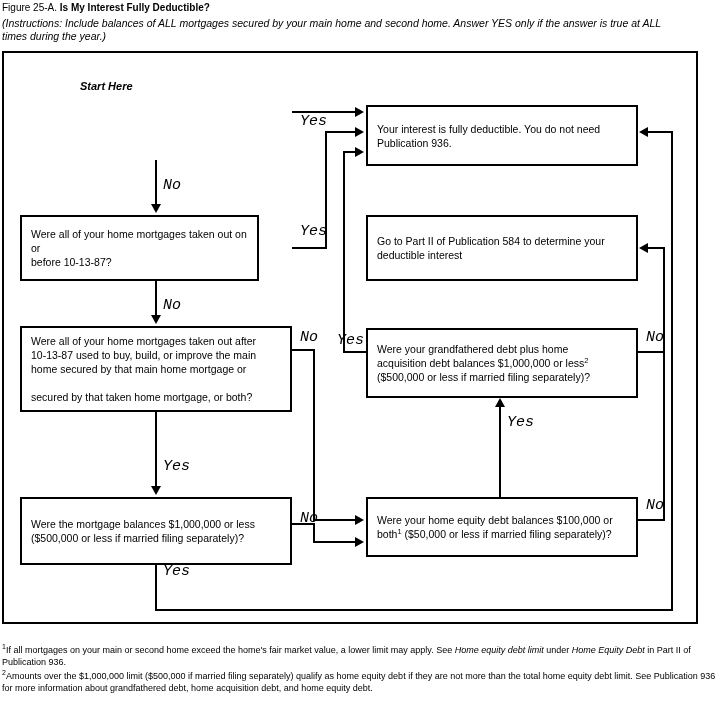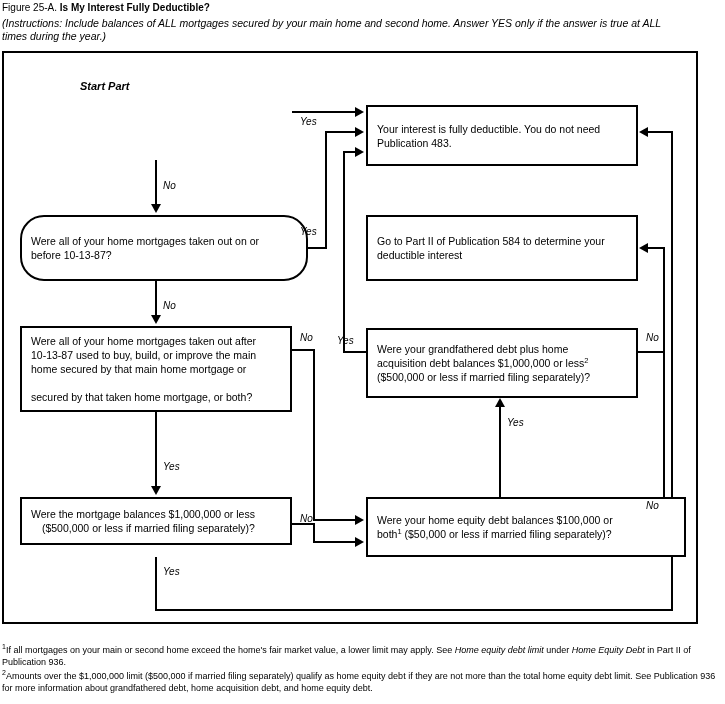--- a/index.html
+++ b/index.html
@@ -57,26 +57,27 @@
     align-items: center;
     font-size: 10.5px;
     line-height: 14px;
     z-index: 5;
   }
   .node .txt { padding: 0 9px; }
   .node .txt sup { font-size: 7.5px; vertical-align: super; line-height: 0; }
 
   
   .elabel {
-    font-size: 10px;
+    font-size: 15px;
     font-style: italic;
     line-height: 12px;
     z-index: 6;
     white-space: nowrap;
     background: transparent;
+    font-family: Liberation Mono, monospace;
   }
   #start-here {
     font-size: 11px;
     font-style: italic;
     font-weight: bold;
     z-index: 6;
     white-space: nowrap;
   }
 
   
@@ -109,70 +110,70 @@
 
   <div class="abs" id="fig-title">
     <span class="t-plain">Figure 25-A.</span>
     <span class="t-bold">Is My Interest Fully Deductible?</span>
   </div>
 
   <div class="abs" id="fig-instructions">(Instructions: Include balances of ALL mortgages secured by your main home and second home. Answer YES only if the answer is true at ALL times during the year.)</div>
 
   <div class="abs" id="outer-frame"></div>
 
-  <div class="abs" id="start-here" style="left:80px; top:80px;">Start Part</div>
-
-
-  <div class="abs node" id="node-q2" style="left:20px; top:215px; width:288px; height:66px;border-radius:24px;">
+  <div class="abs" id="start-here" style="left:80px; top:80px;">Start Here</div>
+
+
+  <div class="abs node" id="node-q2" style="left:20px; top:215px; width:239px; height:66px;">
     <div class="txt">
       <span>Were all of your home mortgages taken out on or</span><br>
       <span>before 10-13-87?</span>
     </div>
   </div>
 
   <div class="abs node" id="node-q3" style="left:20px; top:326px; width:272px; height:86px;">
     <div class="txt">
       <span>Were all of your home mortgages taken out after</span><br>
       <span>10-13-87 used to buy, build, or improve the main</span><br>
       <span>home secured by that main home mortgage or</span><br>
       <br>
       <span>secured by that taken home mortgage, or both?</span>
     </div>
   </div>
 
-  <div class="abs node" id="node-q4" style="left:20px; top:497px; width:272px; height:48px;text-align:right;">
+  <div class="abs node" id="node-q4" style="left:20px; top:497px; width:272px; height:68px;">
     <div class="txt">
       <span>Were the mortgage balances $1,000,000 or less</span><br>
       <span>($500,000 or less if married filing separately)?</span>
     </div>
   </div>
 
   <div class="abs node" id="node-r1" style="left:366px; top:105px; width:272px; height:61px;">
     <div class="txt">
       <span>Your interest is fully deductible.  You do not need</span><br>
-      <span>Publication 483.</span>
+      <span>Publication 936.</span>
     </div>
   </div>
 
   <div class="abs node" id="node-r2" style="left:366px; top:215px; width:272px; height:66px;">
     <div class="txt">
       <span>Go to Part II of Publication 584 to determine your</span><br>
       <span>deductible interest</span>
     </div>
   </div>
 
   <div class="abs node" id="node-q5" style="left:366px; top:328px; width:272px; height:70px;">
     <div class="txt">
       <span>Were your grandfathered debt plus home</span><br>
       <span>acquisition debt balances $1,000,000 or less</span><sup>2</sup><br>
       <span>($500,000 or less if married filing separately)?</span>
     </div>
   </div>
 
-  <div class="abs node" id="node-q6" style="left:366px; top:497px; width:320px; height:60px;">
+  <div class="abs node" id="node-q6" style="left:366px; top:497px; width:272px; height:60px;">
     <div class="txt">
       <span>Were your home equity debt balances $100,000 or</span><br>
       <span>both</span><sup>1</sup><span> ($50,000 or less if married filing separately)?</span>
     </div>
   </div>
 
   <div class="abs hline" style="left:292px; top:111px; width:64px;"></div>
   <div class="arrow arrow-right" style="left:355px; top:107px;"></div>
   <div class="abs elabel" style="left:300px; top:116px;">Yes</div>
 

